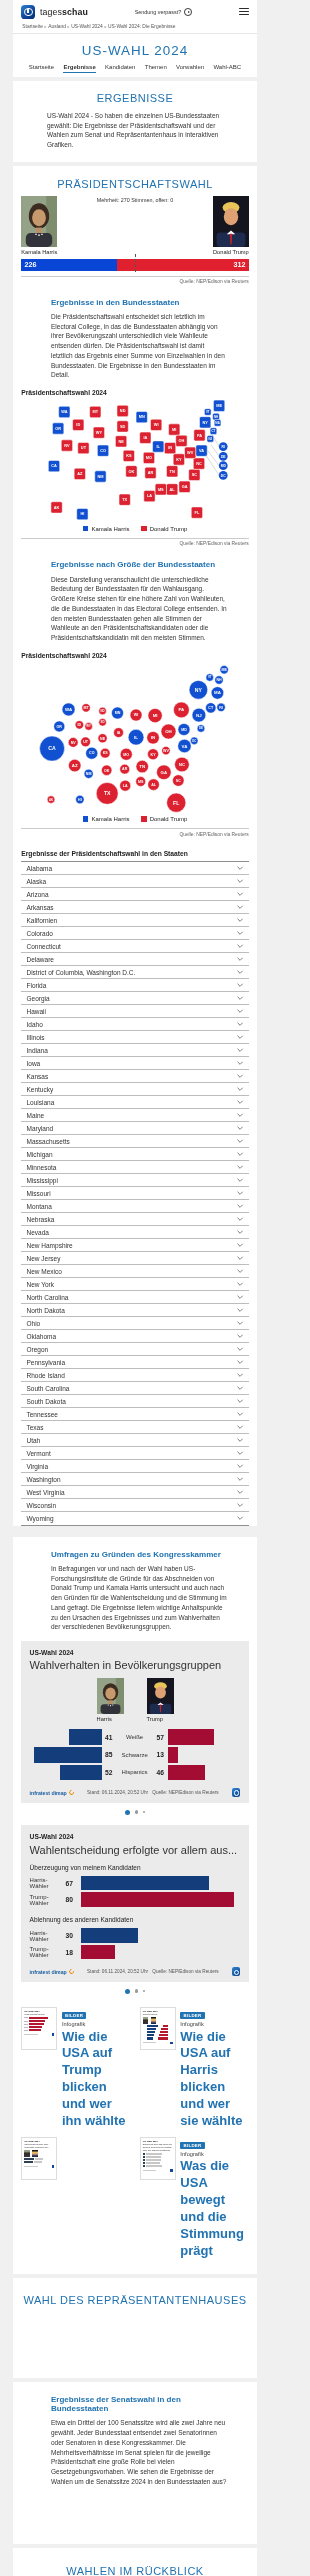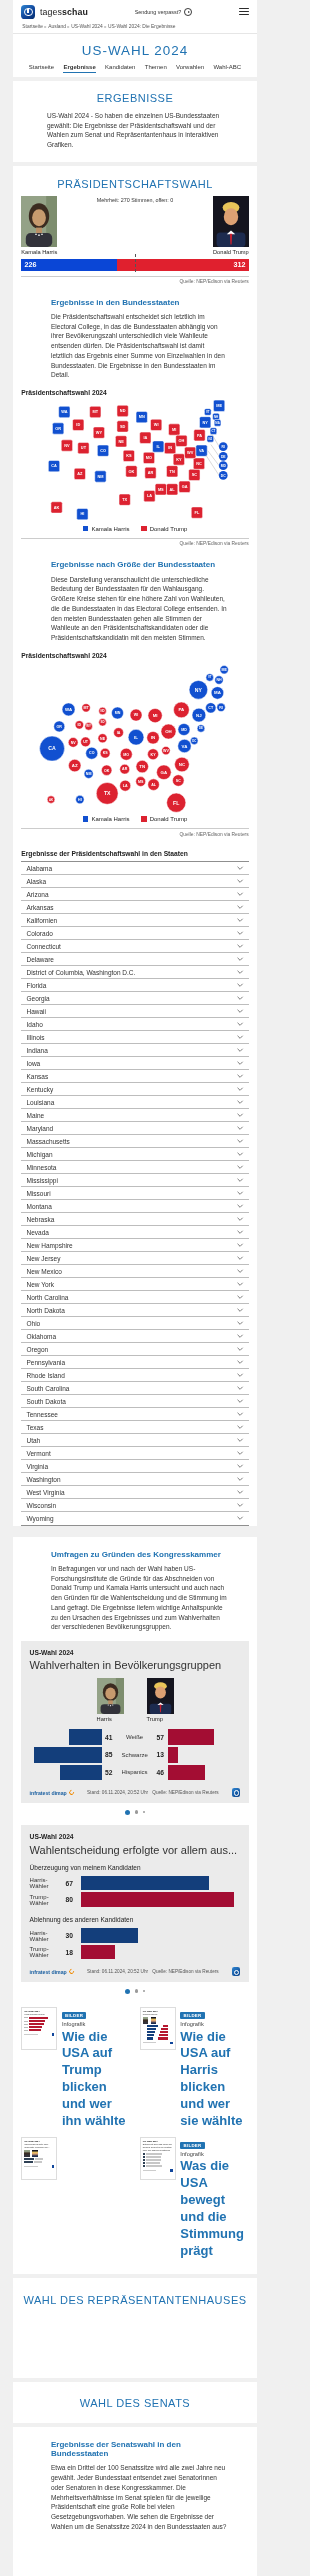--- a/index.html
+++ b/index.html
@@ -1325,23 +1325,20 @@
           </div>
           <div class="t-col"><span class="badge">BILDER</span><div class="t-kicker">Infografik</div><div class="t-head">Was die USA bewegt und die Stimmung prägt</div></div>
         </article>
       </div>
   </section>
 
   <section class="card house-card">
     <h2 class="sec-head">WAHL DES REPRÄSENTANTENHAUSES</h2>
   </section>
 
-  <section class="card senate-card">
-    <h2 class="sec-head">WAHL DES SENATS</h2>
-  </section>
 
   <section class="card senres-card">
     <div class="article">
       <h3>Ergebnisse der Senatswahl in den Bundesstaaten</h3>
       <p>Etwa ein Drittel der 100 Senatssitze wird alle zwei Jahre neu gewählt. Jeder Bundesstaat entsendet zwei Senatorinnen oder Senatoren in diese Kongresskammer. Die Mehrheitsverhältnisse im Senat spielen für die jeweilige Präsidentschaft eine große Rolle bei vielen Gesetzgebungsvorhaben. Wie sehen die Ergebnisse der Wahlen um die Senatssitze 2024 in den Bundesstaaten aus?</p>
     </div>
   </section>
 
   <section class="card review-card">
     <h2 class="sec-head">WAHLEN IM RÜCKBLICK</h2>

